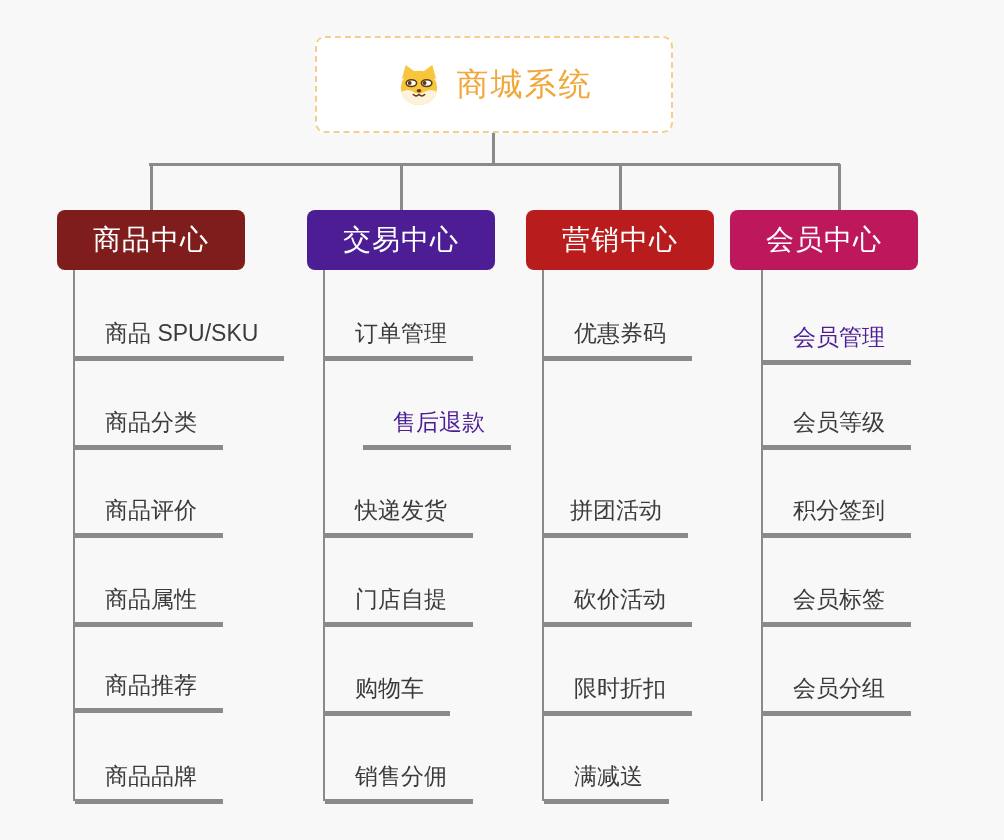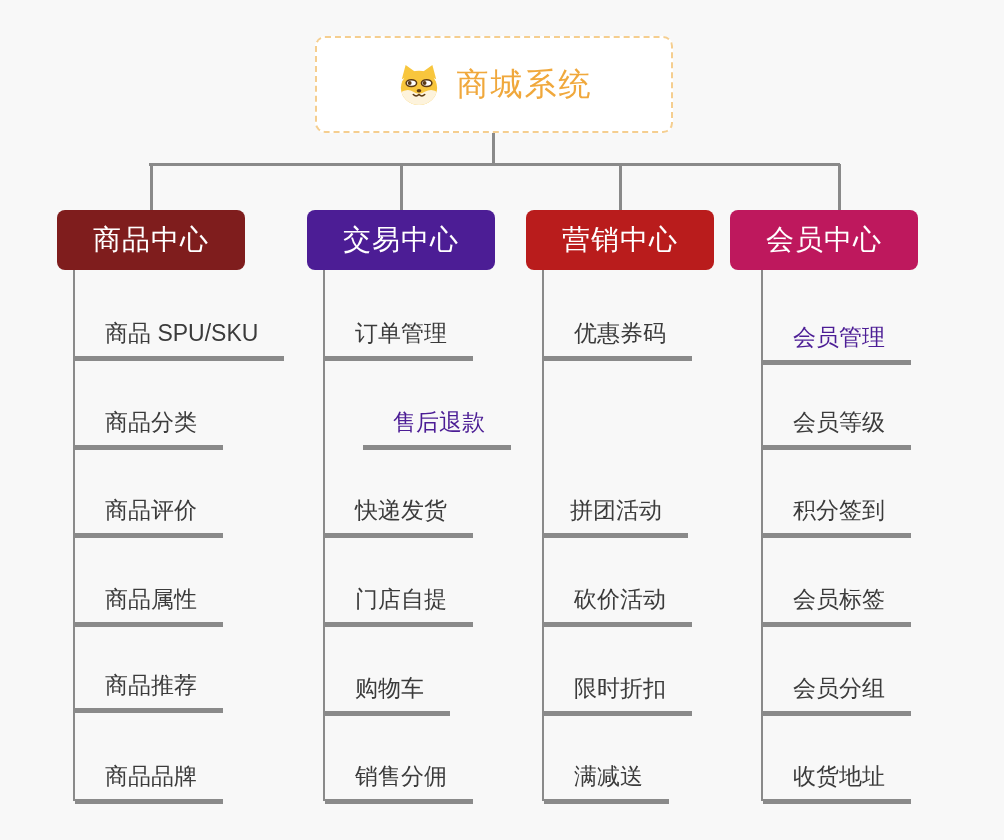--- a/index.html
+++ b/index.html
@@ -130,17 +130,16 @@
     <div class="drop" style="left: 837.5px; background: rgb(138, 138, 138);"></div>
     <div class="branch-header" style="left: 730px; background: #be185d;">
       <span>会员中心</span>
     </div>
     <div class="trunk" style="left: 761px; border-left-color: rgb(138, 138, 138);">
           <div class="leaf" style="top: 36px; color: #4c1d95; border-bottom-color: rgb(138, 138, 138); margin-top: 16px;">会员管理</div>
           <div class="leaf" style="top: 137px; color: rgb(59, 59, 59); border-bottom-color: rgb(138, 138, 138);">会员等级</div>
           <div class="leaf" style="top: 225px; color: rgb(59, 59, 59); border-bottom-color: rgb(138, 138, 138);">积分签到</div>
           <div class="leaf" style="top: 314px; color: rgb(59, 59, 59); border-bottom-color: rgb(138, 138, 138);">会员标签</div>
           <div class="leaf" style="top: 403px; color: rgb(59, 59, 59); border-bottom-color: rgb(138, 138, 138);">会员分组</div>
-          <div class="leaf" style="top: 491px; color: rgb(59, 59, 59); border-bottom-color: rgb(138, 138, 138);">收货地址</div>
         </div>
   </div>
 </div>
 </div>
 
 </body></html>

